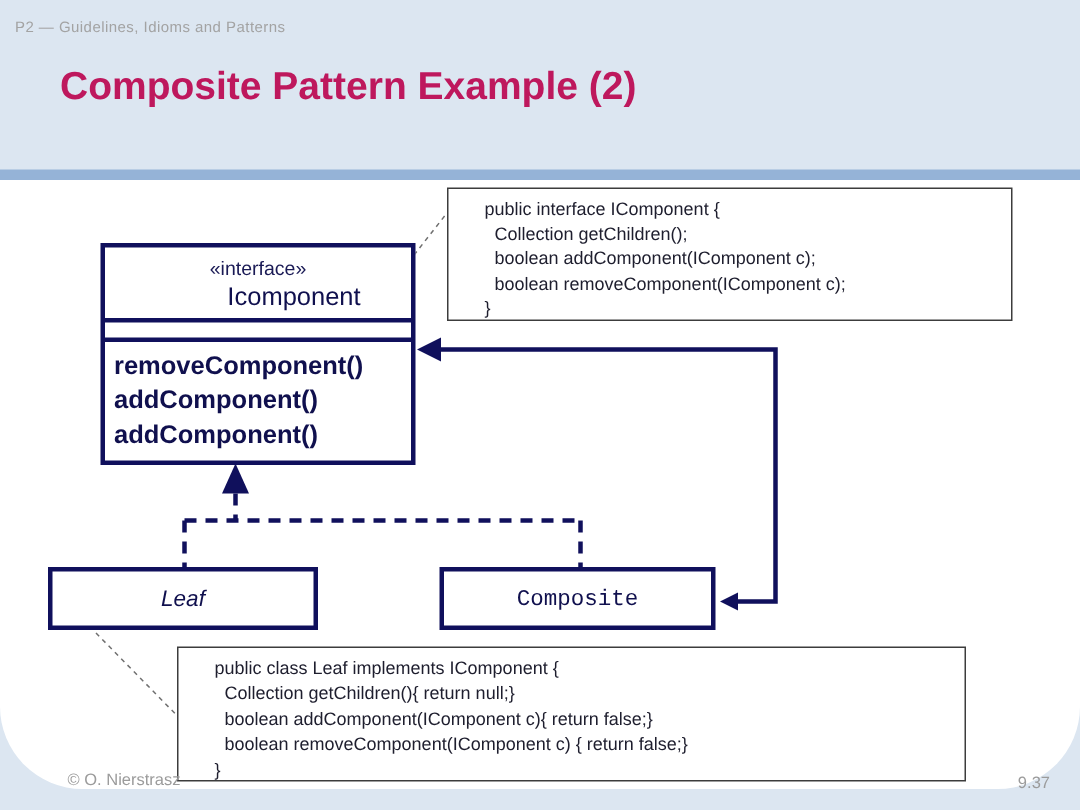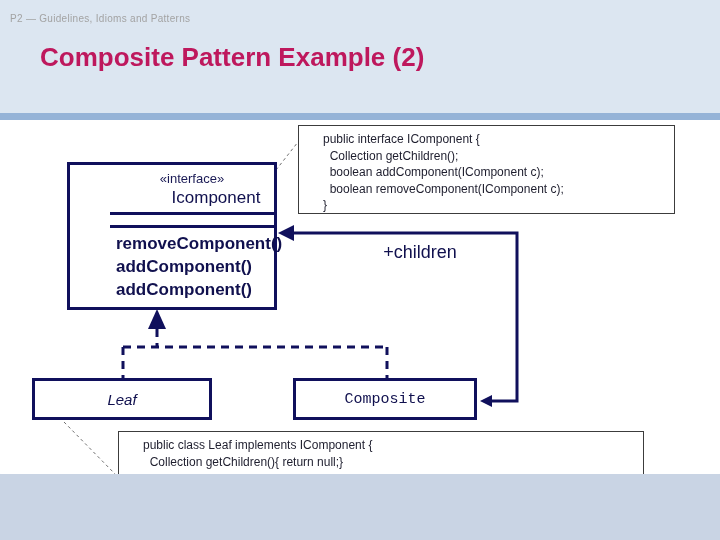--- a/index.html
+++ b/index.html
@@ -2,21 +2,21 @@
 <html><head>
 <meta charset="utf-8">
 <style>
   html,body{margin:0;padding:0;}
   body{
     font-family:"Liberation Sans", sans-serif;
     background:#c9d4e4;
   }
   .slide{
     position:relative;
-    width:720px;height:474px;
+    width:720px;height:540px;
     background:#dce6f1;
     overflow:hidden;
   }
   .content-white{
     position:absolute;left:0;top:120px;width:720px;height:406px;
     background:#ffffff;
     border-radius:0 0 55px 55px;
   }
   .accent-bar{
     position:absolute;left:0;top:113px;width:720px;height:7px;
@@ -31,21 +31,21 @@
     font-size:26px;font-weight:bold;color:#be185d;
   }
   .diagram-svg{
     position:absolute;left:0;top:0;width:720px;height:540px;
     pointer-events:none;z-index:1;
   }
   .uml-box{
     position:absolute;box-sizing:border-box;background:#ffffff;
     border:3px solid #10105c;z-index:2;color:#10104e;
   }
-  .interface-box{left:67px;top:162px;width:210px;height:148px;padding-left:40px;}
+  .interface-box{left:67px;top:162px;width:210px;height:148px;}
   .uml-top{height:47px;text-align:center;padding-top:6px;box-sizing:border-box;}
   .stereotype{font-size:13px;line-height:15px;color:#1a1a55;}
   .iface-name{font-size:17px;font-weight:normal;line-height:23px;color:#10104e;margin-left:48px;}
   .uml-sep{border-top:3px solid #10105c;}
   .uml-gap{height:10px;}
   .uml-methods{padding:4px 6px 0 6px;}
   .uml-method{font-size:17px;font-weight:bold;line-height:23px;color:#10104e;white-space:nowrap;}
   .class-box{
     display:flex;align-items:center;justify-content:center;
     font-size:15px;color:#10104e;
@@ -111,21 +111,20 @@
     <div class="uml-sep"></div>
     <div class="uml-gap"></div>
     <div class="uml-sep"></div>
     <div class="uml-methods">
       <div class="uml-method">removeComponent()</div>
       <div class="uml-method">addComponent()</div>
       <div class="uml-method">addComponent()</div>
     </div>
   </div>
 
-  <div class="children-label">+children</div>
 
   <div class="uml-box class-box leaf-box">Leaf</div>
   <div class="uml-box class-box composite-box">Composite</div>
 
   <div class="code-box code-interface">public interface IComponent {
   Collection getChildren();
   boolean addComponent(IComponent c);
   boolean removeComponent(IComponent c);
 }</div>
   <div class="code-box code-leaf">public class Leaf implements IComponent {

